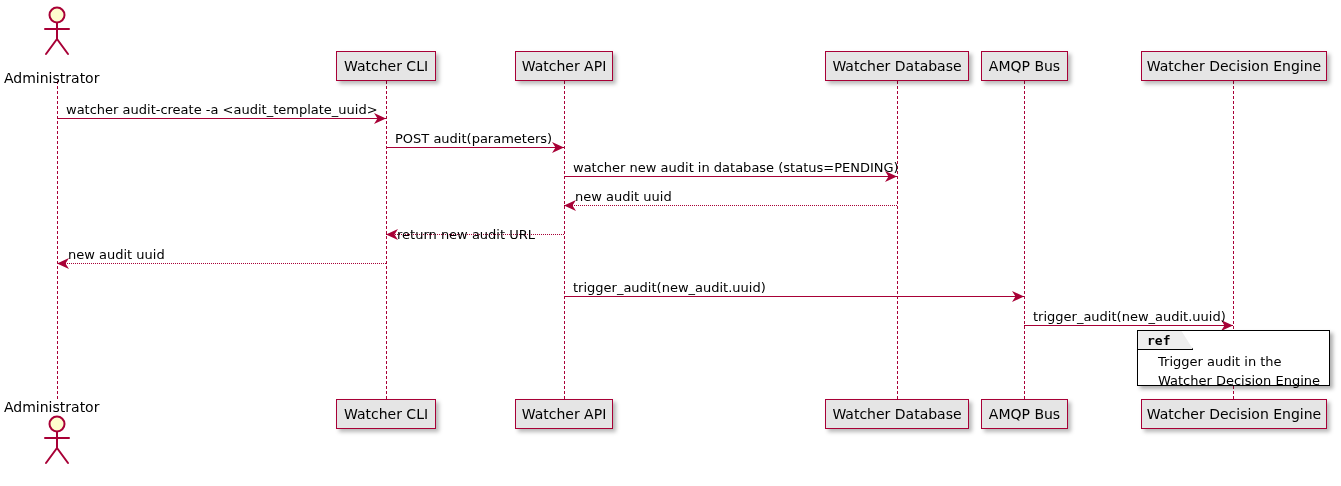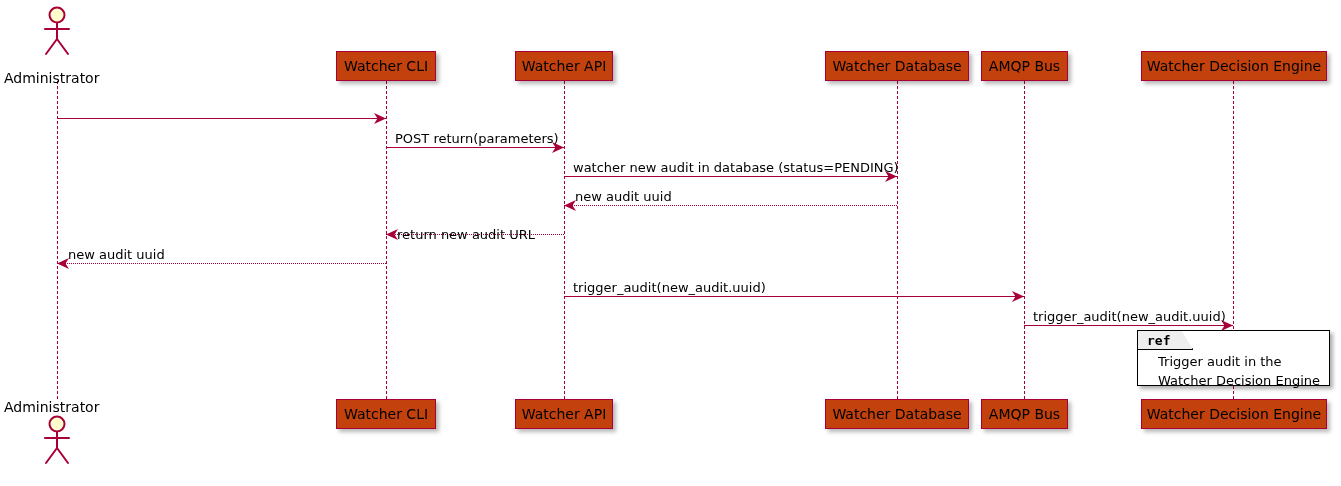--- a/index.html
+++ b/index.html
@@ -23,21 +23,21 @@
     position: absolute;
     width: 0;
     border-left: 1px dashed #A80036;
     top: 0;
     z-index: 1;
   }
   
   .participant {
     position: absolute;
     box-sizing: border-box;
-    background: #c2410c;
+    background: #e5e5e5;
     border: 1.5px solid #A80036;
     color: #000000;
     font-size: 14px;
     line-height: 1;
     white-space: nowrap;
     display: flex;
     align-items: center;
     justify-content: center;
     padding: 0 10px;
     height: 30px;
@@ -165,27 +165,28 @@
     <div class="participant" style="left: 981px; top: 51px; width: 87px;">AMQP Bus</div>
     <div class="participant" style="left: 981px; top: 399px; width: 87px;">AMQP Bus</div>
     <div class="participant" style="left: 1141px; top: 51px; width: 186px;">Watcher Decision Engine</div>
     <div class="participant" style="left: 1141px; top: 399px; width: 186px;">Watcher Decision Engine</div>
     <div class="msg-line" style="left: 57px; top: 118px; width: 329px;"></div>
     <div class="arrowhead" style="top: 112.5px; left: 374px;">
       <svg width="12" height="11">
         <polygon points="0,0 12,5.5 0,11 3.5,5.5" fill="#A80036"></polygon>
       </svg>
     </div>
+    <div class="msg-label" style="left: 66px; top: 103px;">watcher audit-create -a &lt;audit_template_uuid&gt;</div>
     <div class="msg-line" style="left: 386px; top: 147px; width: 178px;"></div>
     <div class="arrowhead" style="top: 141.5px; left: 552px;">
       <svg width="12" height="11">
         <polygon points="0,0 12,5.5 0,11 3.5,5.5" fill="#A80036"></polygon>
       </svg>
     </div>
-    <div class="msg-label" style="left: 395px; top: 132px;">POST return(parameters)</div>
+    <div class="msg-label" style="left: 395px; top: 132px;">POST audit(parameters)</div>
     <div class="msg-line" style="left: 564px; top: 176px; width: 333px;"></div>
     <div class="arrowhead" style="top: 170.5px; left: 885px;">
       <svg width="12" height="11">
         <polygon points="0,0 12,5.5 0,11 3.5,5.5" fill="#A80036"></polygon>
       </svg>
     </div>
     <div class="msg-label" style="left: 573px; top: 161px;">watcher new audit in database (status=PENDING)</div>
     <div class="msg-line dotted" style="left: 564px; top: 205px; width: 333px;"></div>
     <div class="arrowhead" style="top: 199.5px; left: 564px;">
       <svg width="12" height="11">

